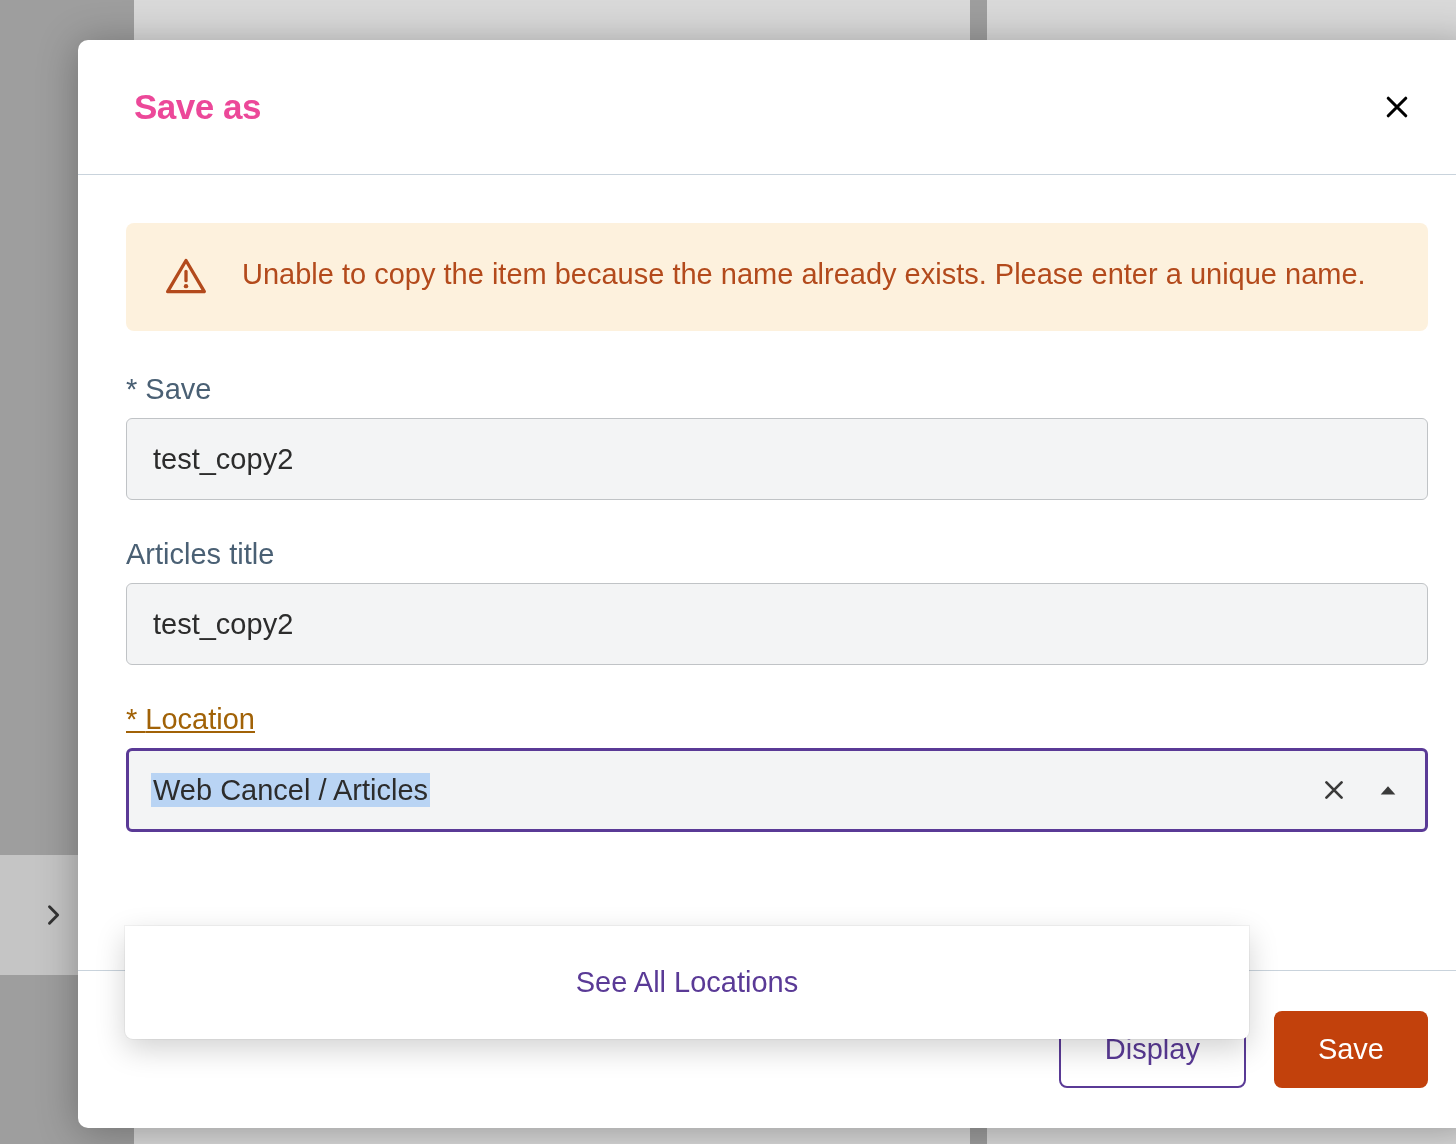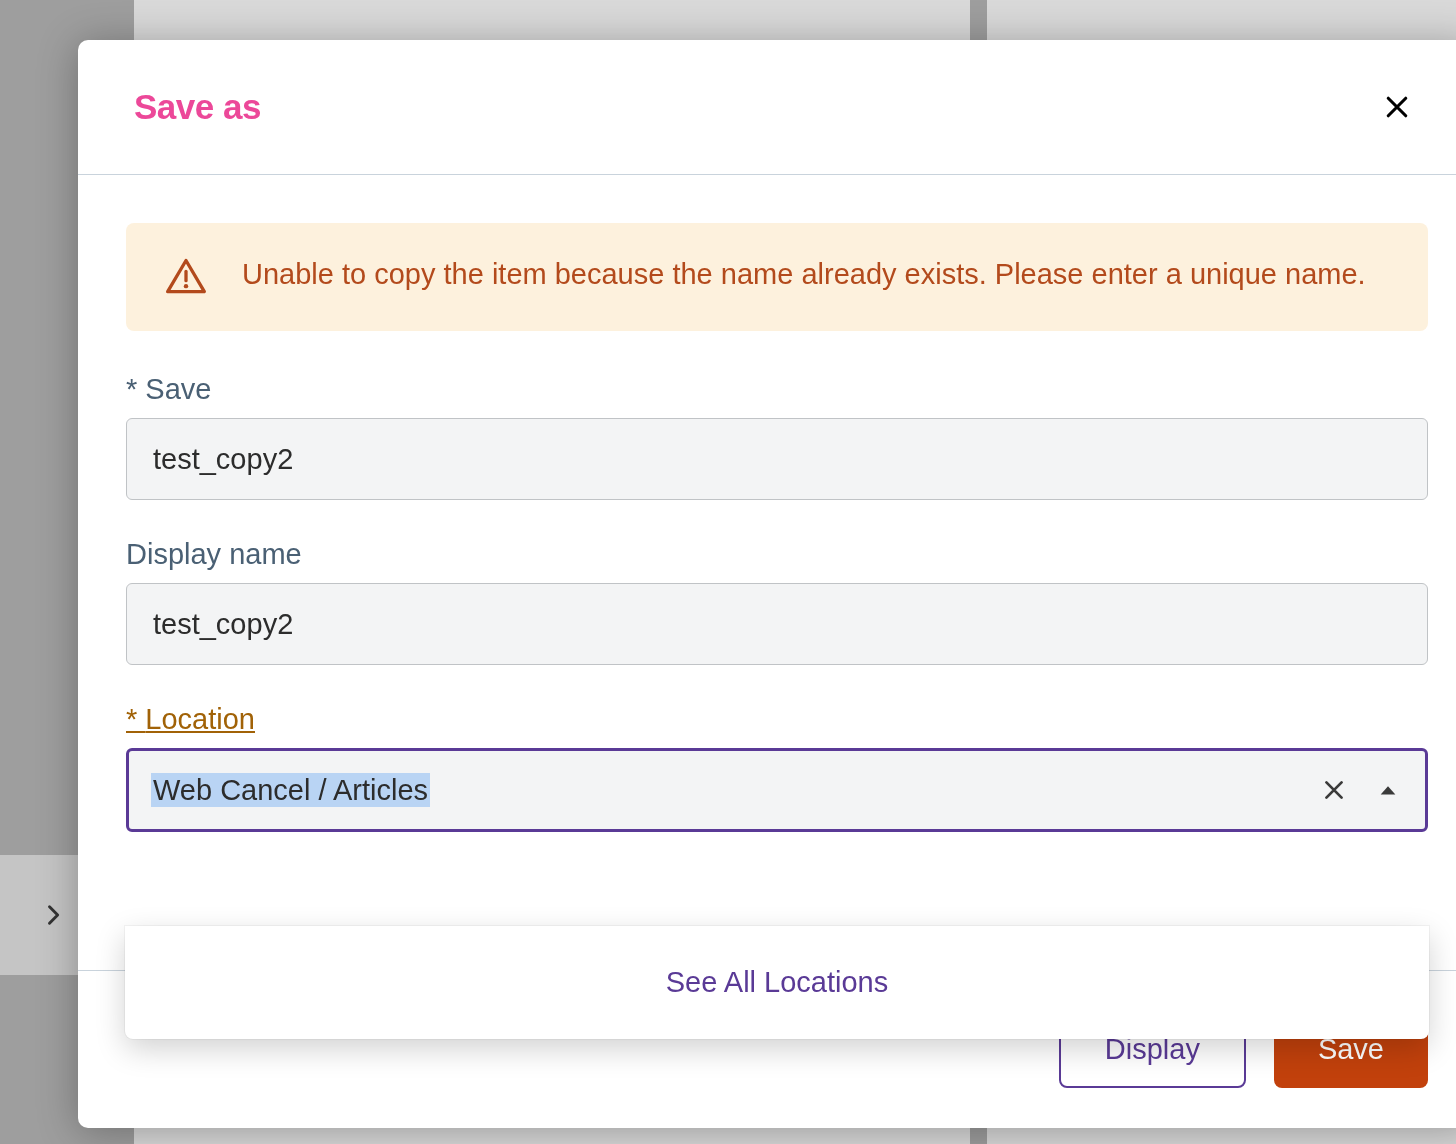--- a/index.html
+++ b/index.html
@@ -194,21 +194,21 @@
     }
     .combobox-caret svg {
       width: 22px;
       height: 14px;
       fill: #3a3a3a;
     }
     .dropdown {
       position: absolute;
       top: 926px;
       left: 125px;
-      width: 1304px;
+      width: 1124px;
       background: #ffffff;
       border-radius: 0 0 8px 8px;
       box-shadow: 0 10px 30px rgba(0,0,0,0.18), 0 0 0 1px rgba(0,0,0,0.04);
       padding: 40px 0;
       display: flex;
       justify-content: center;
       z-index: 10;
     }
     .dropdown-link {
       background: none;
@@ -291,21 +291,21 @@
     </div>
 
     <div class="field">
       <div class="field-label">
         <span class="required-star">* </span><span>Save</span>
       </div>
       <input type="text" class="text-input" value="test_copy2" style="">
     </div>
 
     <div class="field">
-      <div class="field-label">Display name</div>
+      <div class="field-label">Articles title</div>
       <input type="text" class="text-input" value="test_copy2" style="">
     </div>
 
     <div class="field">
       <div class="field-label location-label">
         <span>* </span><span>Location</span>
       </div>
       <div class="combobox">
         <div class="combobox-value">
           <span class="highlighted">Web Cancel / Articles</span>

